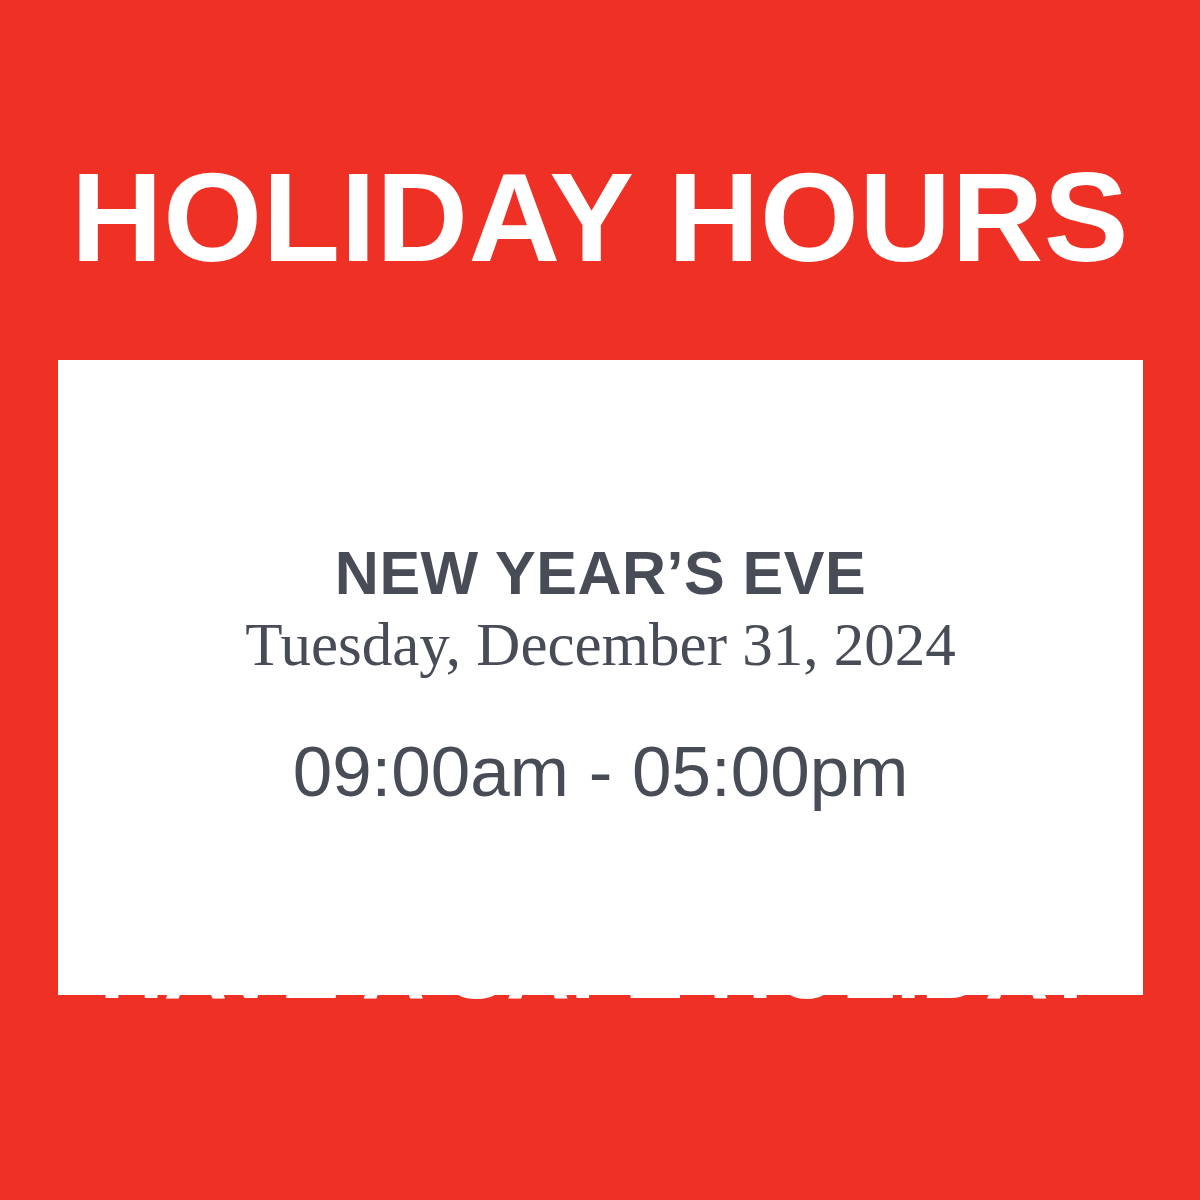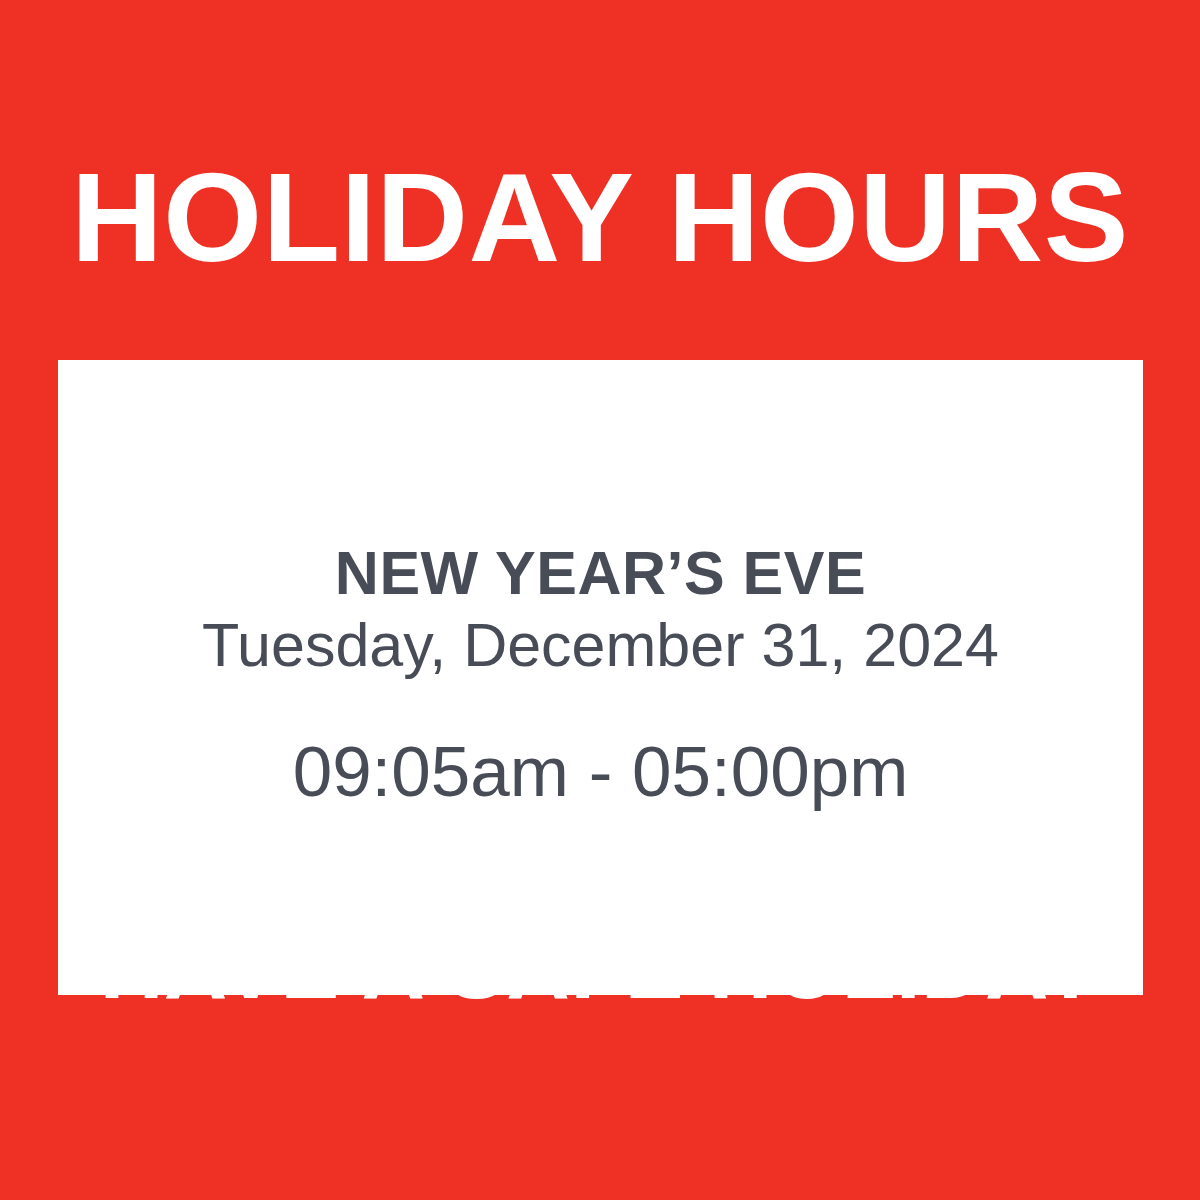--- a/index.html
+++ b/index.html
@@ -69,21 +69,21 @@
     font-family: "Liberation Sans", sans-serif;
     font-weight: 700;
     font-size: 61px;
     line-height: 72px;
     letter-spacing: 0.5px;
     white-space: nowrap;
   }
 
   .date {
     color: #474c56;
-    font-family: Liberation Sans, sans-serif;
+    font-family: Liberation Serif, serif;
     font-weight: 400;
     font-size: 61px;
     line-height: 72px;
     letter-spacing: 0px;
     white-space: nowrap;
   }
 
   .hours {
     margin-top: 50px;
     color: #474c56;
@@ -115,19 +115,19 @@
 <body>
 
 <div class="poster">
 
   <div class="headline">HOLIDAY HOURS</div>
 
   <div class="info-card">
     <div class="card-inner">
       <div class="occasion">NEW YEAR’S EVE</div>
       <div class="date">Tuesday, December 31, 2024</div>
-      <div class="hours">09:05am - 05:00pm</div>
+      <div class="hours">09:00am - 05:00pm</div>
     </div>
   </div>
 
   <div class="footer-message">HAVE A SAFE HOLIDAY</div>
 
 </div>
 
 </body></html>

